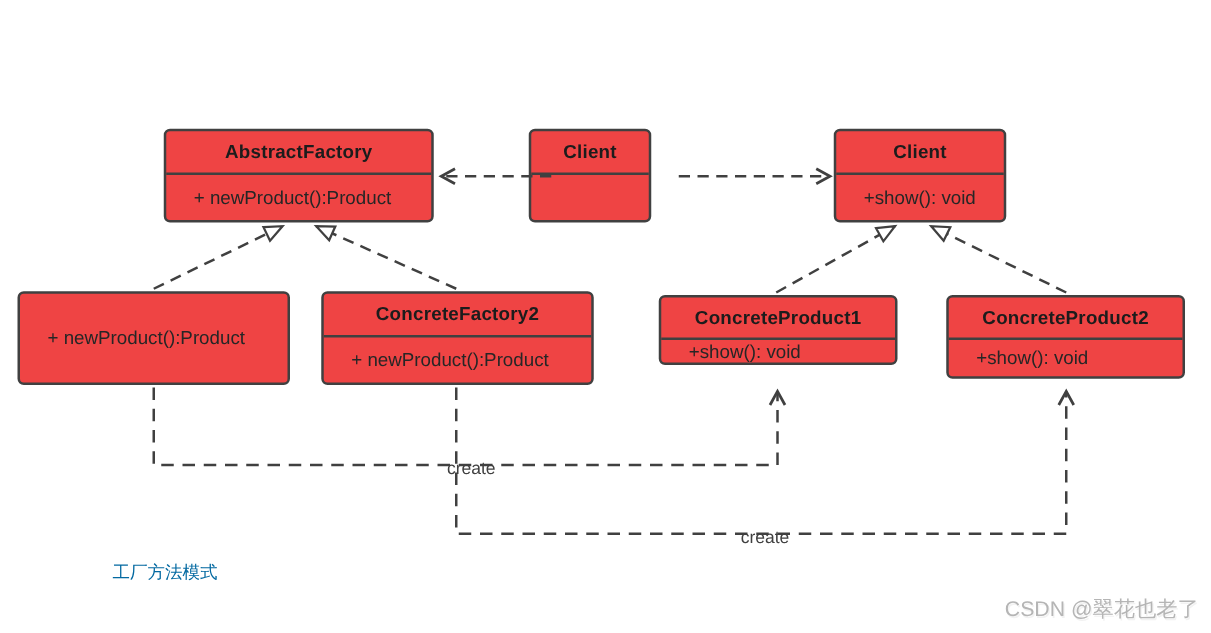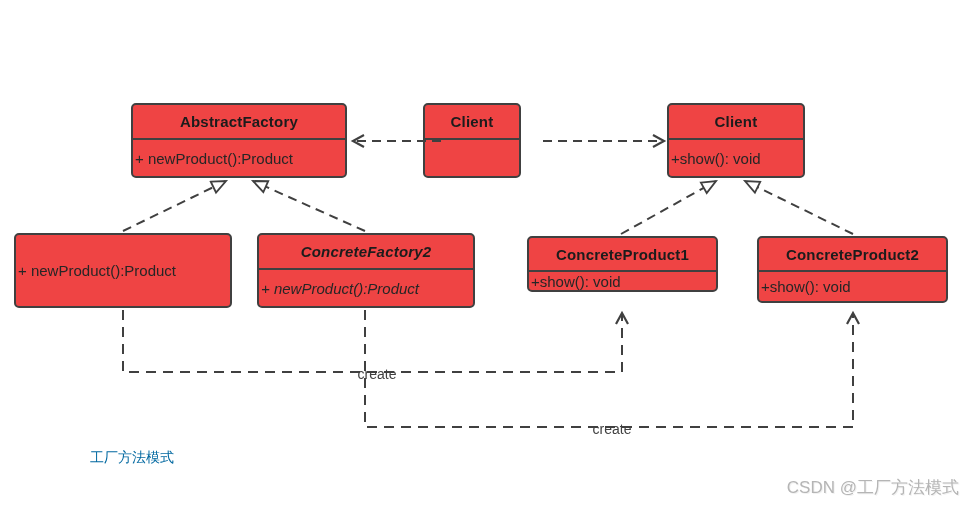--- a/index.html
+++ b/index.html
@@ -11,21 +11,21 @@
     position:absolute; background:#ef4444; border:2px solid #404040;
     border-radius:5px; box-sizing:border-box; display:flex; flex-direction:column;
     z-index:2;
   }
   .uml-title {
     height:35px; box-sizing:border-box; border-bottom:2px solid #404040;
     display:flex; align-items:center; justify-content:center;
     font-weight:bold; font-size:15px; color:#1c1c1c; letter-spacing:0.2px;
   }
   .uml-members {
-    flex:1; display:flex; align-items:center; padding-left:2px;
+    flex:1; display:flex; align-items:center; padding-left:22px;
     font-size:15px; color:#262626;
   }
   .uml-members.empty { padding-left:0; }
   #edges { position:absolute; left:0; top:0; z-index:3; pointer-events:none; }
   .edge-label {
     position:absolute; z-index:4; transform:translate(-50%,-50%);
     font-size:14px; color:#404040; white-space:nowrap;
   }
   .caption {
     position:absolute; left:90px; top:449px; font-size:14px; color:#0369a1;
@@ -53,21 +53,21 @@
 
   <div class="uml-box" style="left:667px; top:103px; width:138px; height:75px;">
     <div class="uml-title">Client</div>
     <div class="uml-members">+show(): void</div>
   </div>
 
   <div class="uml-box" style="left:14px; top:233px; width:218px; height:75px;">
     <div class="uml-members">+ newProduct():Product</div>
   </div>
 
-  <div class="uml-box" style="left:257px; top:233px; width:218px; height:75px;font-style:italic;">
+  <div class="uml-box" style="left:257px; top:233px; width:218px; height:75px;">
     <div class="uml-title">ConcreteFactory2</div>
     <div class="uml-members">+ newProduct():Product</div>
   </div>
 
   <div class="uml-box" style="left:527px; top:236px; width:191px; height:56px;">
     <div class="uml-title" style="height:34px;">ConcreteProduct1</div>
     <div class="uml-members">+show(): void</div>
   </div>
 
   <div class="uml-box" style="left:757px; top:236px; width:191px; height:67px;">
@@ -99,15 +99,15 @@
 
     <path d="M123,310 L123,372 L622,372 L622,313" stroke="#404040" stroke-width="2" fill="none" stroke-dasharray="10 7" marker-end="url(#openArrow)"></path>
 
     <path d="M365,310 L365,427 L853,427 L853,313" stroke="#404040" stroke-width="2" fill="none" stroke-dasharray="10 7" marker-end="url(#openArrow)"></path>
   </svg>
 
   <span class="edge-label" style="left:377px; top:374px;">create</span>
   <span class="edge-label" style="left:612px; top:429px;">create</span>
 
   <div class="caption">工厂方法模式</div>
-  <div class="watermark">CSDN @工厂方法模式</div>
+  <div class="watermark">CSDN @翠花也老了</div>
 
 </div>
 
 </body></html>

